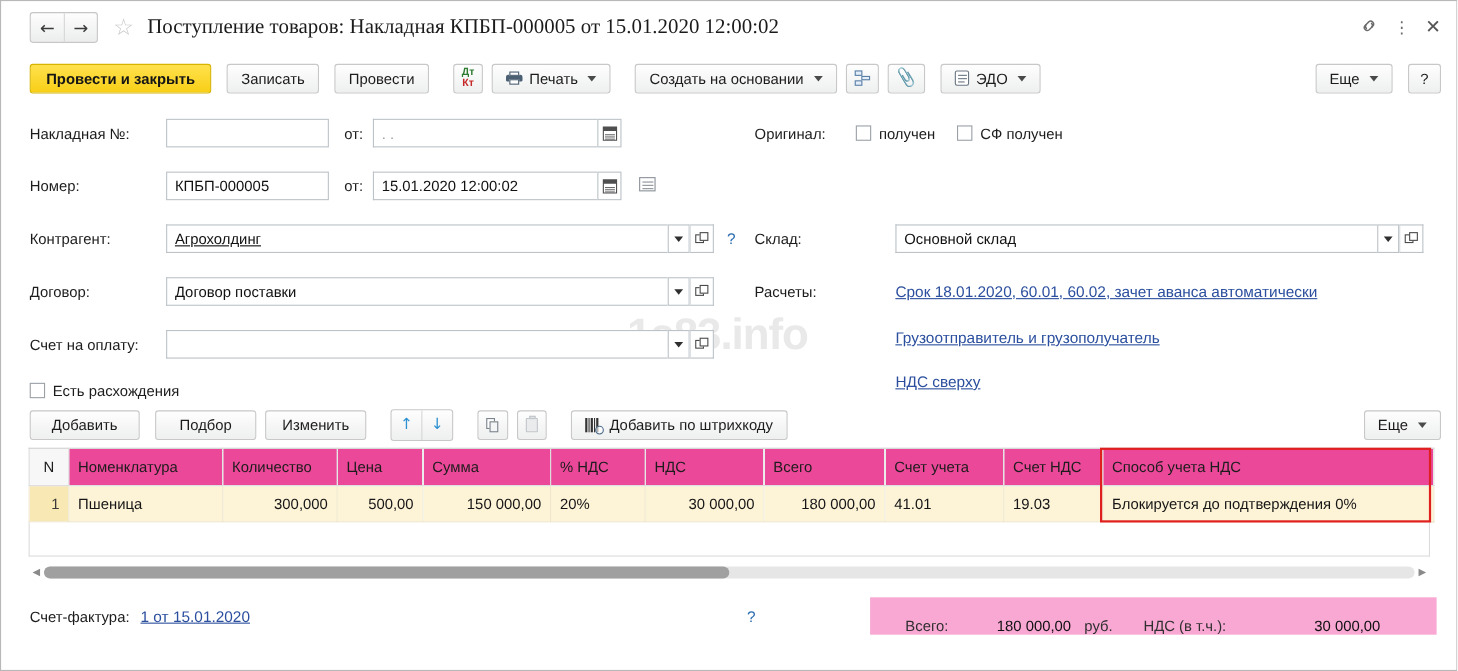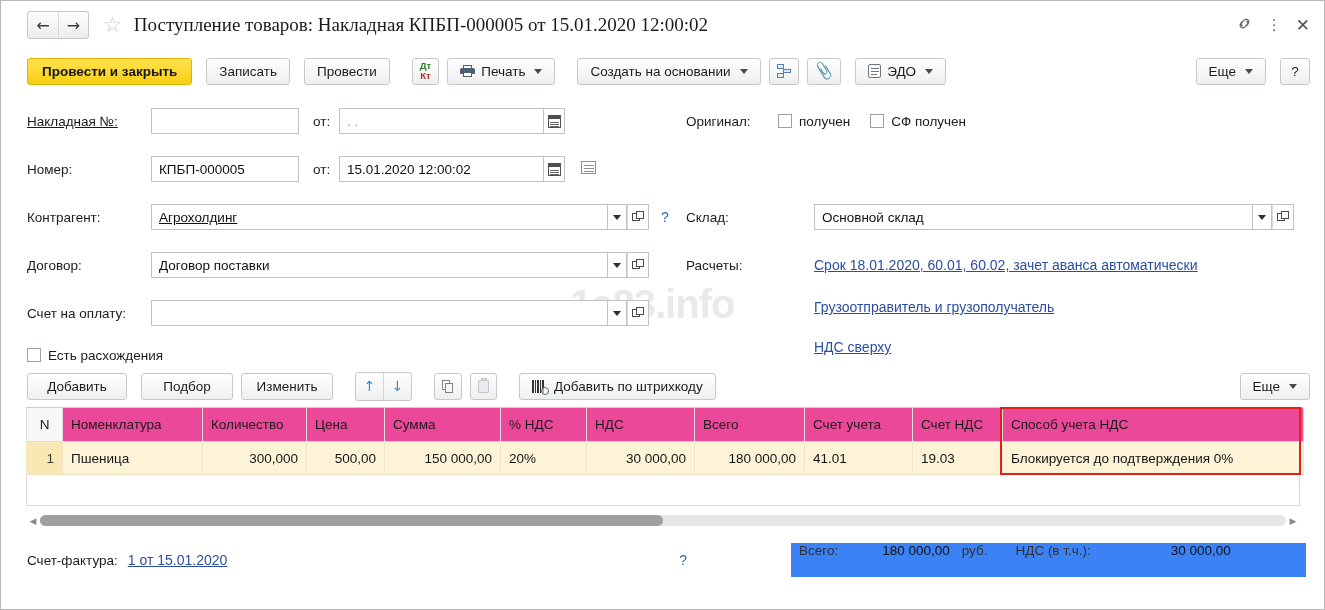--- a/index.html
+++ b/index.html
@@ -576,25 +576,25 @@
   .footer-q {
     margin-left: auto;
     margin-right: 100px;
     color: #2b6cb0;
     font-size: 14px;
     cursor: pointer;
   }
   .totals {
     margin-left: auto;
     margin-right: 18px;
-    background: #3b82f6;
+    background: #f9a8d4;
     height: 34px;
     display: flex;
-    align-items: flex-start;
-    padding: 0 8px;
+    align-items: flex-end;
+    padding: 0 32px;
     gap: 0;
     font-size: 13.5px;
     color: #262626;
     box-sizing: border-box;
     min-width: 515px;
     justify-content: flex-start;
   }
   .totals .t-lbl { color: #303030; }
   .totals .t-val { font-weight: normal; color: #101010; }
   .g28 { width: 28px; flex: none; }
@@ -677,21 +677,21 @@
       <span>Еще</span>
       <span class="caret"></span>
     </button>
     <div class="sp14"></div>
     <button class="btn iconly" style="width:30px;justify-content:center;">?</button>
   </div>
 
   <div class="form">
 
     <div class="fieldrow" style="left:26px; top:14px;">
-      <span class="flabel" style="width:124px;text-decoration:underline;">Накладная №:</span>
+      <span class="flabel" style="width:124px;">Накладная №:</span>
       <div class="input" style="width:148px;"></div>
       <span class="flabel" style="margin-left:14px;width:26px;">от:</span>
       <div class="inputgroup">
         <div class="input placeholder" style="width:204px;">.  .</div>
         <div class="adorn">
             <span class="cal-ico"></span>
           </div>
       </div>
     </div>
 

